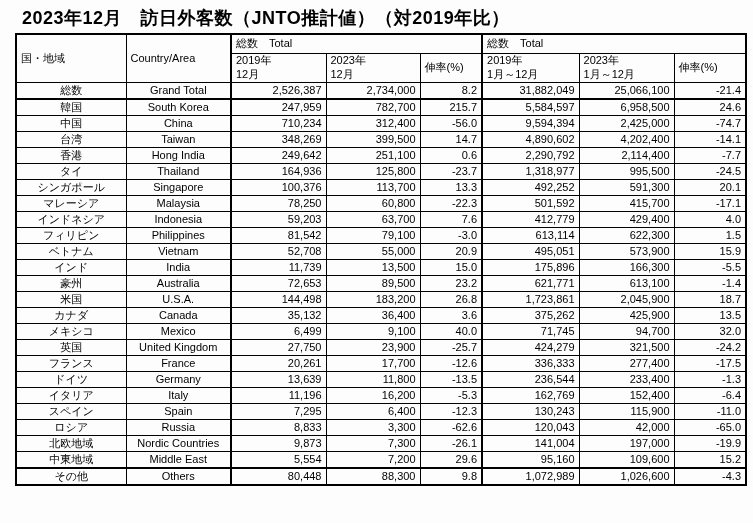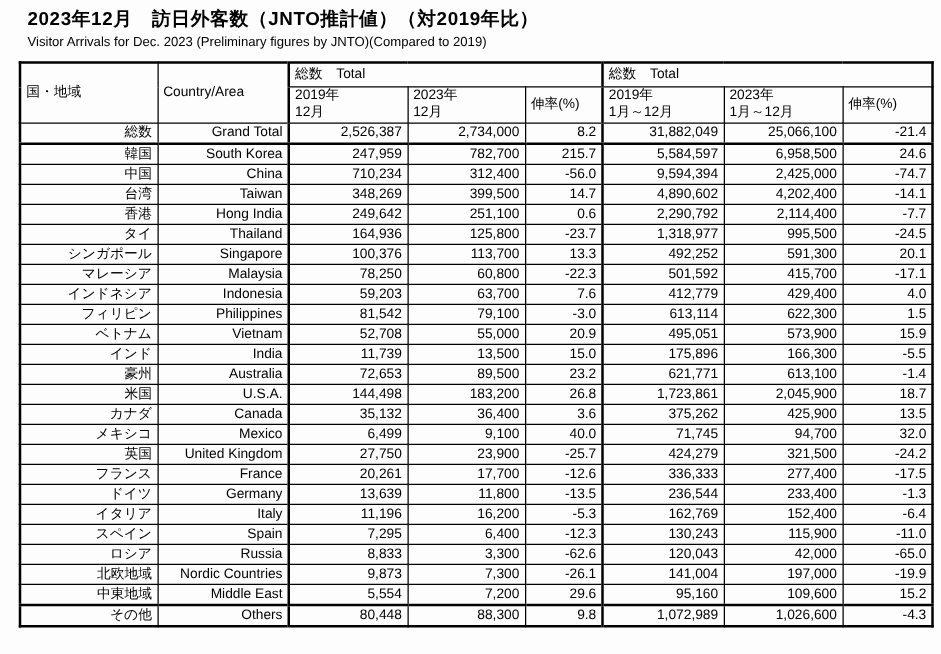--- a/index.html
+++ b/index.html
@@ -11,21 +11,21 @@
     width: 753px;
     height: 523px;
     font-family: "Liberation Sans", "DejaVu Sans", sans-serif;
     color: #000;
     overflow: hidden;
   }
   .titles {
     margin: 6px 0 0 22px;
   }
   .title-ja {
-    font-size: 15px;
+    font-size: 18px;
     font-weight: bold;
     letter-spacing: 0.5px;
     margin: 0 0 3px 0;
   }
   .title-en {
     font-size: 10.5px;
     font-weight: normal;
     margin: 0 0 9px 0;
   }
   table.arrivals {
@@ -50,32 +50,31 @@
     white-space: pre-line;
     line-height: 1.25;
   }
   thead tr.hrow-top th { height: 18px; }
   thead tr.hrow-bottom th { height: 28px; }
   thead th { border-bottom-width: 2px; }
   tbody td {
     height: 15px;
     line-height: 15px;
   }
-  td.txt { text-align: right; }
+  td.txt { text-align: center; }
   td.num { text-align: right; }
   .thick-l { border-left-width: 2px !important; }
   tbody tr:first-child td { border-bottom-width: 2px; }
   tbody tr:last-child td { border-top-width: 2px; }
 </style>
 </head>
 <body>
 
 <div class="titles">
   <div class="title-ja">2023年12月　訪日外客数（JNTO推計値）（対2019年比）</div>
-  <div class="title-en">Visitor Arrivals for Dec. 2023 (Preliminary figures by JNTO)(Compared to 2019)</div>
 </div>
 
 <table class="arrivals">
   <colgroup>
     <col style="width:110px">
     <col style="width:105px">
     <col style="width:95px">
     <col style="width:94px">
     <col style="width:62px">
     <col style="width:97px">

